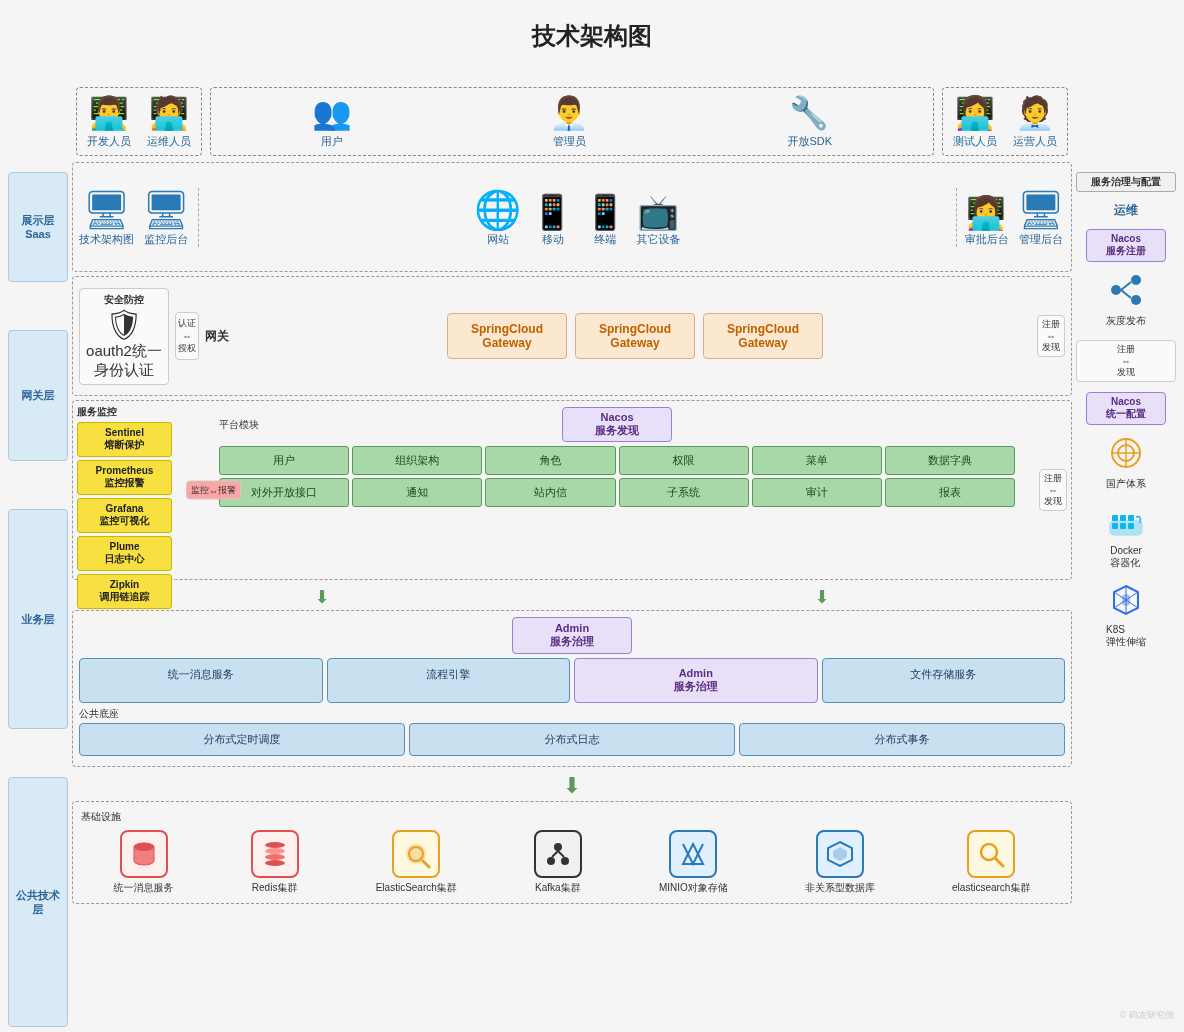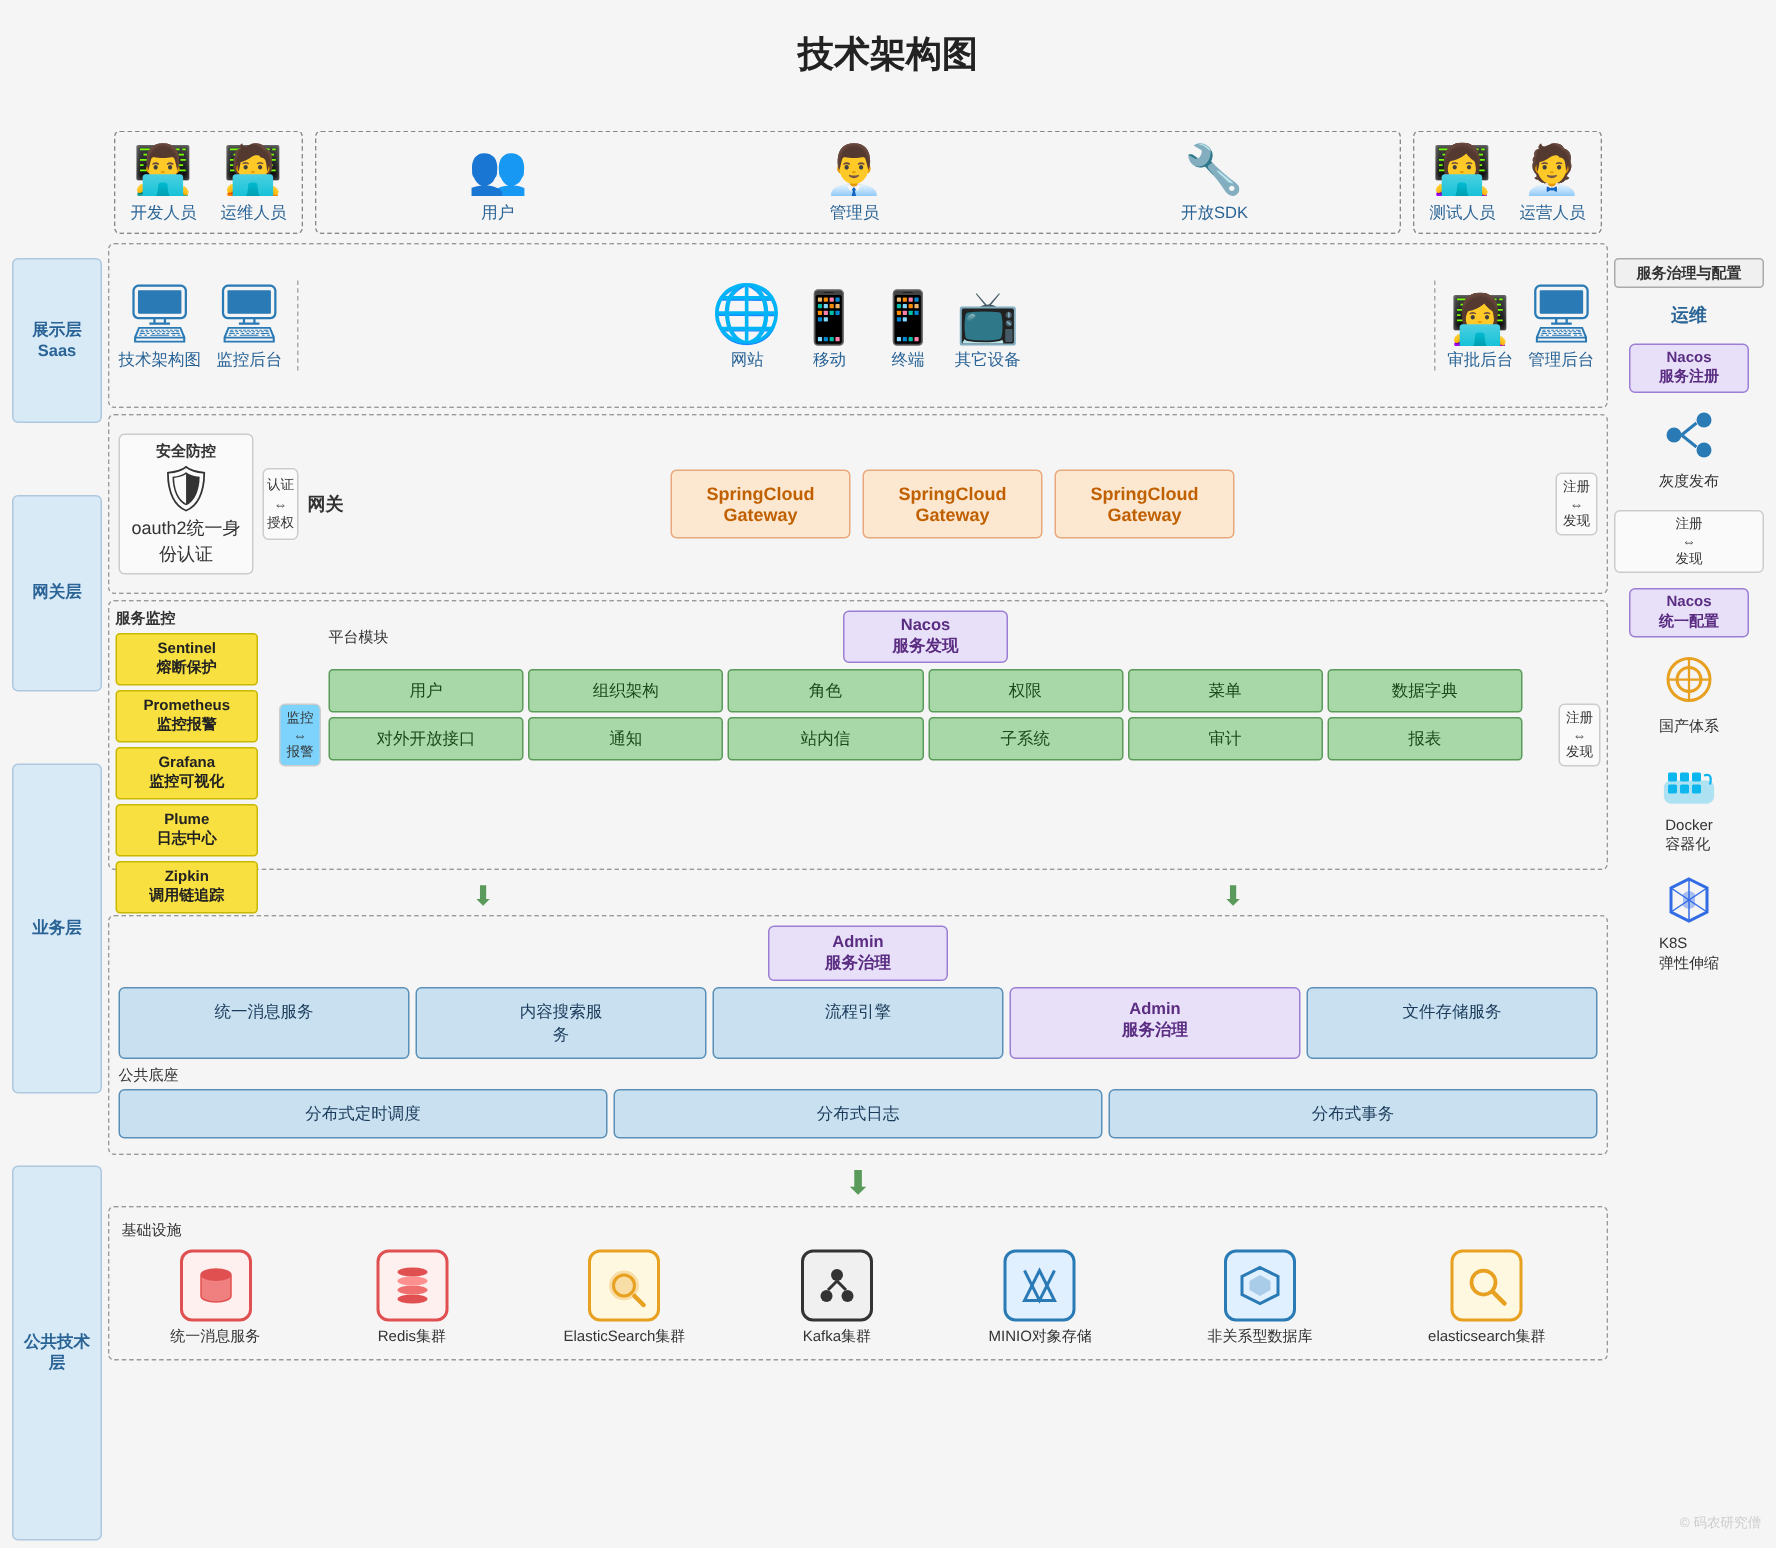--- a/index.html
+++ b/index.html
@@ -355,21 +355,21 @@
           <span style="font-size:38px; color:#2a7ab5;">🖥</span>
           <span>管理后台</span>
         </div>
       </div>
     </div>
 
     <div class="gateway-layer" style="margin-bottom:4px;">
       <div class="security-box">
         <div style="font-size:10px; font-weight:bold;">安全防控</div>
         <div style="font-size:30px;">🛡</div>
-        <div style="font-size:12px;">oauth2统一身份认证</div>
+        <div style="font-size:15px;">oauth2统一身份认证</div>
       </div>
       <div class="auth-arrows">
         <span>认证</span>
         <span>⇔</span>
         <span>授权</span>
       </div>
       <div style="font-size:12px; font-weight:bold; margin-right:4px;">网关</div>
       <div class="gateway-boxes">
         <div class="spring-gateway">SpringCloud<br>Gateway</div>
         <div class="spring-gateway">SpringCloud<br>Gateway</div>
@@ -384,21 +384,21 @@
 
     <div style="border:1px dashed #999; border-radius:4px; padding:6px; margin-bottom:4px; position:relative; min-height:180px;">
       <div style="position:absolute; left:4px; top:4px; width:105px;">
         <div style="font-size:10px; font-weight:bold; margin-bottom:3px;">服务监控</div>
         <div class="monitor-btn btn-yellow">Sentinel<br>熔断保护</div>
         <div style="margin-top:3px;" class="monitor-btn btn-yellow">Prometheus<br>监控报警</div>
         <div style="margin-top:3px;" class="monitor-btn btn-yellow">Grafana<br>监控可视化</div>
         <div style="margin-top:3px;" class="monitor-btn btn-yellow">Plume<br>日志中心</div>
         <div style="margin-top:3px;" class="monitor-btn btn-yellow">Zipkin<br>调用链追踪</div>
       </div>
-      <div style="display:flex; flex-direction:column; align-items:center; font-size:9px; border:1px solid #ccc; border-radius:4px; padding:2px 4px; background:#7dd3fc; position:absolute; left:113px; top:50%; transform:translateY(-50%);">
+      <div style="display:flex; flex-direction:row; align-items:center; font-size:9px; border:1px solid #ccc; border-radius:4px; padding:2px 4px; background:#fca5a5; position:absolute; left:113px; top:50%; transform:translateY(-50%);">
         <span>监控</span>
         <span>⇔</span>
         <span>报警</span>
       </div>
       <div style="margin-left:140px; margin-right:50px;">
         <div style="display:flex; justify-content:space-between; align-items:center; margin-bottom:4px;">
           <span style="font-size:10px; color:#333;">平台模块</span>
           <div style="background:#e8e0f8; border:1px solid #9b7fd4; border-radius:4px; padding:3px 8px; font-size:11px; font-weight:bold; color:#5a2d82; width:110px; text-align:center;">Nacos<br>服务发现</div>
           <span style="width:40px;"></span>
         </div>
@@ -430,21 +430,20 @@
       <span style="font-size:18px; color:#5a9a5a;">⬇</span>
       <span style="font-size:18px; color:#5a9a5a;">⬇</span>
     </div>
 
     <div style="border:1px dashed #999; border-radius:4px; padding:6px; margin-bottom:4px;">
       <div style="display:flex; justify-content:center; margin-bottom:4px;">
         <div style="background:#e8e0f8; border:1px solid #9b7fd4; border-radius:4px; padding:4px 8px; font-size:11px; font-weight:bold; color:#5a2d82; width:120px; text-align:center;">Admin<br>服务治理</div>
       </div>
       <div class="service-row">
         <div class="blue-cell">统一消息服务</div>
-        <div class="blue-cell">内容搜索服<br>务</div>
         <div class="blue-cell">流程引擎</div>
         <div class="admin-service-box">Admin<br>服务治理</div>
         <div class="blue-cell">文件存储服务</div>
       </div>
       <div style="font-size:10px; color:#333; margin:3px 0 2px;">公共底座</div>
       <div class="base-row">
         <div class="blue-cell">分布式定时调度</div>
         <div class="blue-cell">分布式日志</div>
         <div class="blue-cell">分布式事务</div>
       </div>

